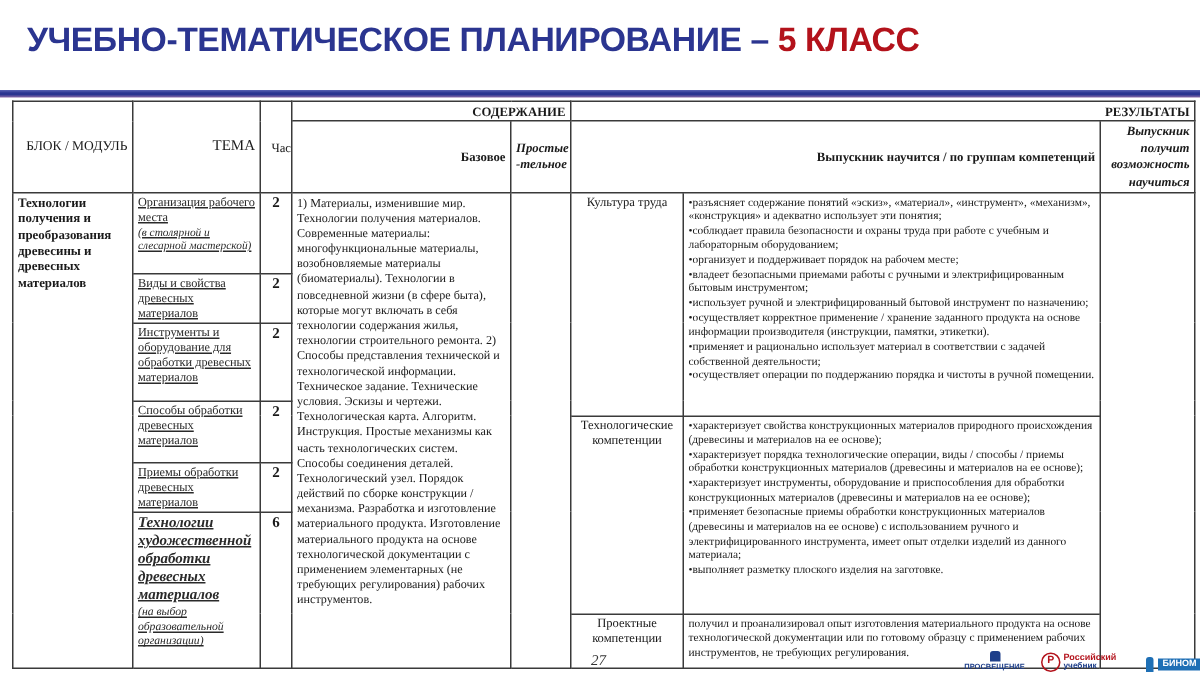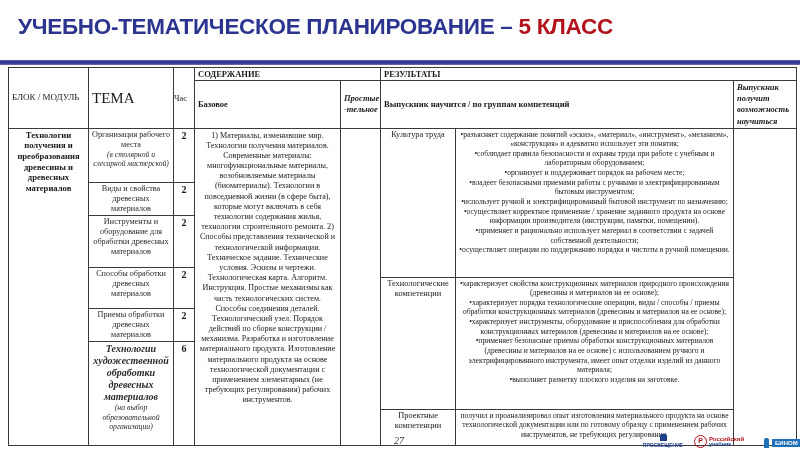--- a/index.html
+++ b/index.html
@@ -18,29 +18,29 @@
     position: absolute; left: 0; top: 60px; width: 800px; height: 5px;
     background: linear-gradient(to bottom, #5b63b4 0, #2b3590 40%, #2b3590 60%, #8a6aa8 100%);
   }
 
   table.plan {
     position: absolute; left: 8px; top: 67px; width: 788px;
     border-collapse: collapse; table-layout: fixed;
     font-size: 8.2px; line-height: 1.22;
   }
   table.plan td, table.plan th {
-    border: 1.2px solid #3a3a3a; vertical-align: top; padding: 1px 3px; text-align: center;
+    border: 1.2px solid #3a3a3a; vertical-align: top; padding: 1px 3px;
   }
-  table.plan th { font-weight: bold; text-align: left; vertical-align: middle; font-size: 8.5px; }
+  table.plan th { font-weight: bold; text-align: right; vertical-align: middle; font-size: 8.5px; }
   .ital-bold { font-style: italic; font-weight: bold; font-size: 7.6px; line-height: 1.3; }
   .num { text-align: center; font-weight: bold; font-size: 10px; padding-top: 3px; }
   .bold { font-weight: bold; }
   .it { font-style: italic; }
   .blk { font-weight: bold; font-size: 8.6px; line-height: 1.25; padding-top: 2px; }
-  .topic { color: #2a2a2a; }
+  .topic { color: #2a2a2a; text-decoration: underline; }
   .comp-label { text-align: center; padding-top: 3px; font-size: 8.4px; }
   .bullets { font-size: 7.6px; line-height: 1.27; font-family: Liberation Serif, serif; }
   .bullets div { }
 
   .page-num {
     position: absolute; left: 394px; top: 435px; font-size: 10px; font-style: italic; color: #333;
     font-family: "Liberation Serif", serif;
   }
   .logos { position: absolute; top: 428px; left: 640px; height: 20px; display: flex; align-items: flex-end; gap: 8px; }
   .logo { font-family: "Liberation Sans", sans-serif; font-size: 5px; font-weight: bold; color: #1e3f8a; text-align: center; }
@@ -69,21 +69,21 @@
     <col style="width:21px">
     <col style="width:146px">
     <col style="width:40px">
     <col style="width:75px">
     <col style="width:278px">
     <col style="width:63px">
   </colgroup>
   <tbody>
       <tr style="height:12px">
     <th rowspan="2" style="font-weight:normal;font-size:9px;">БЛОК / МОДУЛЬ</th>
-    <th rowspan="2" style="font-weight:normal;font-size:15px;">ТЕМА</th>
+    <th rowspan="2" style="font-weight:normal;font-size:10px;">ТЕМА</th>
     <th rowspan="2" style="font-weight:normal;padding:1px 0;">Час</th>
     <th colspan="2">СОДЕРЖАНИЕ</th>
     <th colspan="3">РЕЗУЛЬТАТЫ</th>
   </tr>
   <tr style="height:41px">
     <th>Базовое</th>
     <th class="ital-bold">Простые -тельное</th>
     <th colspan="2">Выпускник научится / по группам компетенций</th>
     <th class="ital-bold">Выпускник получит возможность научиться</th>
   </tr>
@@ -97,21 +97,21 @@
     <td class="num">2</td>
     <td rowspan="8" style="font-size:8.1px;line-height:1.26;padding-top:2px;">1) Материалы, изменившие мир. Технологии получения материалов. Современные материалы: многофункциональные материалы, возобновляемые материалы (биоматериалы). Технологии в повседневной жизни (в сфере быта), которые могут включать в себя технологии содержания жилья, технологии строительного ремонта. 2) Способы представления технической и технологической информации. Техническое задание. Технические условия. Эскизы и чертежи. Технологическая карта. Алгоритм. Инструкция. Простые механизмы как часть технологических систем. Способы соединения деталей. Технологический узел. Порядок действий по сборке конструкции / механизма. Разработка и изготовление материального продукта. Изготовление материального продукта на основе технологической документации с применением элементарных (не требующих регулирования) рабочих инструментов.</td>
     <td rowspan="8"></td>
     <td rowspan="4" class="comp-label">Культура труда</td>
     <td rowspan="4" class="bullets">
       <div>•разъясняет содержание понятий «эскиз», «материал», «инструмент», «механизм», «конструкция» и адекватно использует эти понятия;</div>
       <div>•соблюдает правила безопасности и охраны труда при работе с учебным и лабораторным оборудованием;</div>
       <div>•организует и поддерживает порядок на рабочем месте;</div>
       <div>•владеет безопасными приемами работы с ручными и электрифицированным бытовым инструментом;</div>
       <div>•использует ручной и электрифицированный бытовой инструмент по назначению;</div>
-      <div>•осуществляет корректное применение / хранение заданного продукта на основе информации производителя (инструкции, памятки, помещении).</div>
+      <div>•осуществляет корректное применение / хранение заданного продукта на основе информации производителя (инструкции, памятки, этикетки).</div>
       <div>•применяет и рационально использует материал в соответствии с задачей собственной деятельности;</div>
       <div>•осуществляет операции по поддержанию порядка и чистоты в ручной помещении.</div>
     </td>
     <td rowspan="8"></td>
   </tr>
 
   <tr style="height:30px">
     <td class="topic">Виды и свойства древесных материалов</td>
     <td class="num">2</td>
   </tr>

